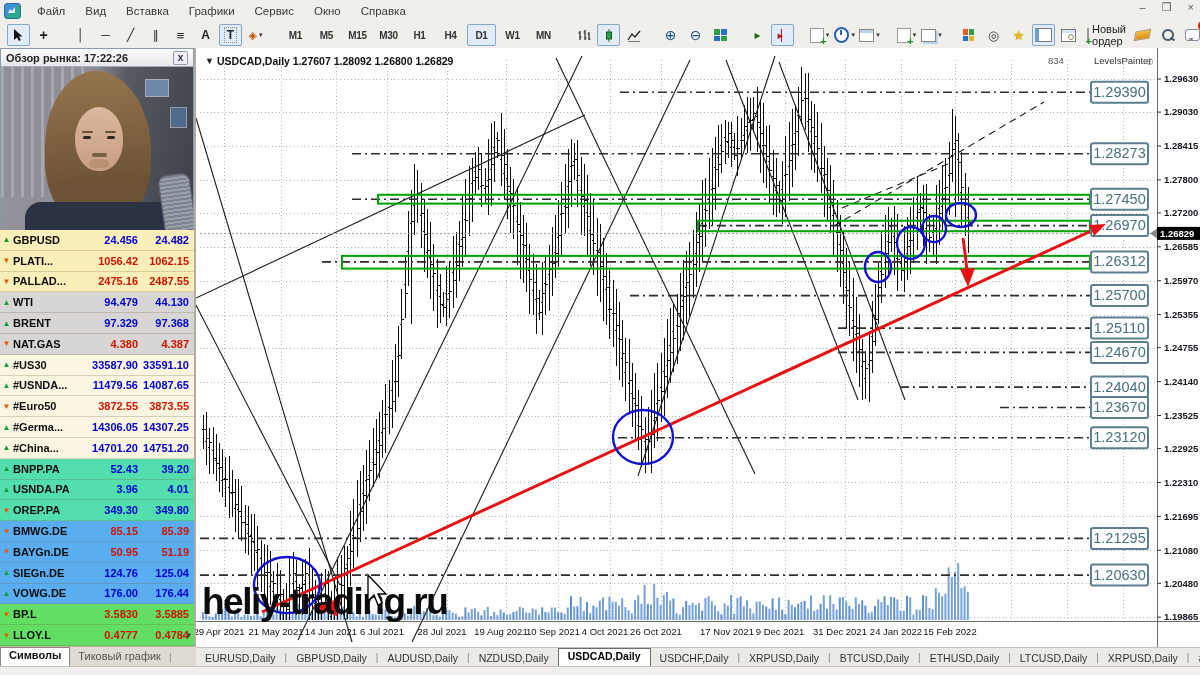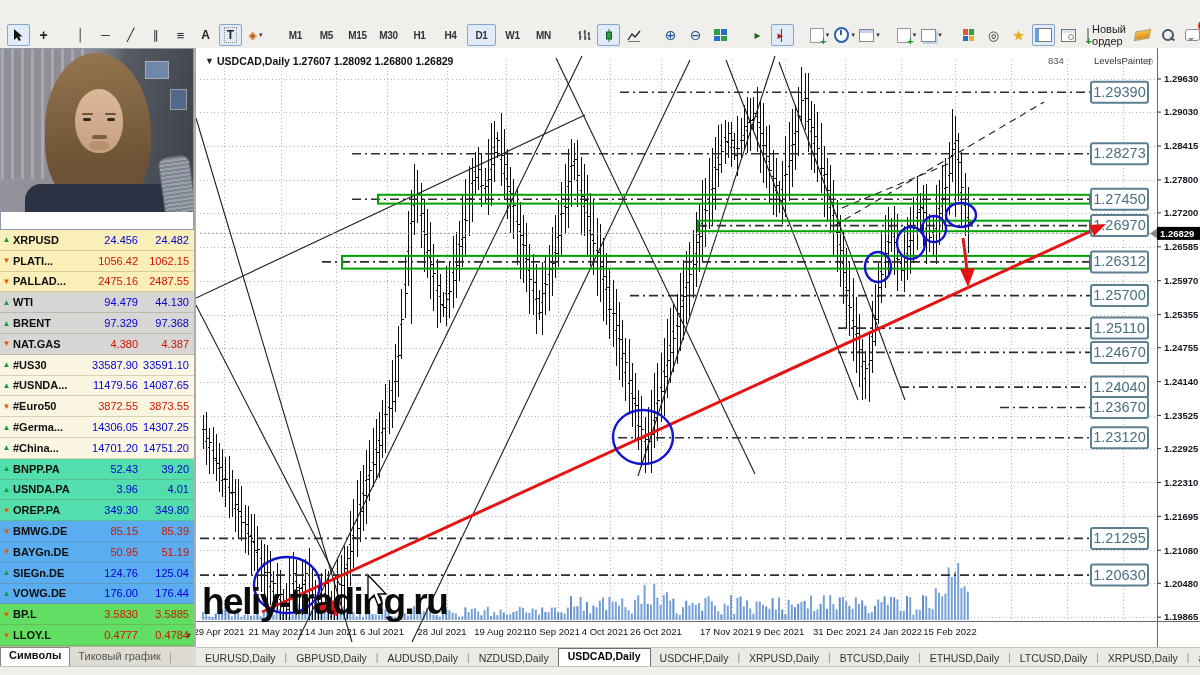--- a/index.html
+++ b/index.html
@@ -65,21 +65,21 @@
   .eye{position:absolute;width:8px;height:2.5px;background:#2c2826;border-radius:2px;top:29px;}
   .stache{position:absolute;left:17px;top:46px;width:15px;height:4px;background:#7a5f42;border-radius:2px;}
   .chin{position:absolute;left:14px;top:52px;width:20px;height:9px;background:#b08a68;border-radius:40%;opacity:.7;}
   .shirt{position:absolute;left:24px;bottom:0;width:150px;height:28px;background:#2b3244;border-radius:16px 16px 0 0;}
   .mic{position:absolute;right:0px;bottom:-2px;width:30px;height:56px;border:1px solid #667;border-radius:9px 9px 3px 3px;
        background:repeating-linear-gradient(0deg,#9aa1aa 0 2px,#7d848e 2px 4px);transform:rotate(-8deg);}
   .watch{position:absolute;left:0;top:182px;width:194px;}
   .wrow{display:flex;align-items:center;height:20.8px;font-size:11px;border-bottom:1px solid rgba(110,95,50,.25);box-sizing:border-box;}
   .wrow .arr{width:13px;text-align:center;font-size:8px;}
   .wrow .sym{flex:0 0 74px;font-weight:700;color:#0d0d0d;white-space:nowrap;overflow:hidden;}
-  .wrow .bid,.wrow .ask{flex:0 0 51px;text-align:right;font-weight:400;}
+  .wrow .bid,.wrow .ask{flex:0 0 51px;text-align:right;font-weight:700;}
   .wrow .ask{margin-right:0;}
   .bg-yellow{background:#fbefb9;}.bg-gray{background:#d7d6d4;}.bg-cream{background:#fbf6e2;}
   .bg-teal{background:#53dfad;}.bg-blue{background:#5aadf0;}.bg-green{background:#62df62;}
   .fg-blue{color:#0000cf;}.fg-red{color:#cf1400;}
   .arr-up{color:#0e9f3e;}.arr-down{color:#e55a00;}
   .wscroll{position:absolute;right:3px;font-size:9px;color:#444;}
   .stabs{position:absolute;left:0;top:598px;width:228px;height:20px;background:#dedbd3;display:flex;align-items:flex-end;border-top:1px solid #b9b5ac;}
   .stab{font-size:11px;color:#555;padding:1px 8px 2px;height:15px;}
   .stab.active{background:#fff;border:1px solid #8a877f;border-bottom:none;font-weight:700;color:#111;height:16px;}
   .stab-sep{color:#999;font-size:11px;align-self:center;}
@@ -91,20 +91,37 @@
   .ctab{font-size:10.5px;color:#333;padding:1px 9px 2px;white-space:nowrap;height:13px;}
   .ctab.active{background:#fff;border:1px solid #6d6d6d;border-bottom:none;font-weight:700;color:#000;height:15px;}
   .tsep{color:#8a8a8a;font-size:10px;align-self:center;}
   .statusbar{position:absolute;left:0;top:666px;width:1200px;height:9px;background:#f1efec;border-top:1px solid #c5c2ba;}
 </style>
 </head>
 <body>
 
 <div class="app">
 
+  <div class="menubar">
+    <div class="mtlogo"></div>
+    <div id="menu-items" style="display:flex">
+        <div class="menu-item">Файл</div>
+        <div class="menu-item">Вид</div>
+        <div class="menu-item">Вставка</div>
+        <div class="menu-item">Графики</div>
+        <div class="menu-item">Сервис</div>
+        <div class="menu-item">Окно</div>
+        <div class="menu-item">Справка</div>
+      </div>
+    <div class="winctl">
+      <span>–</span>
+      <span>❒</span>
+      <span>×</span>
+    </div>
+  </div>
 
   <div class="toolbar" id="toolbar">
       <div class="grip"></div>
       <div class="tbtn active">
         <svg width="13" height="14" viewBox="0 0 13 14">
           <path d="M2 1 L2 12 L5 9.4 L7 13 L8.8 12.1 L7 8.6 L10.5 8.4 Z" fill="#111"></path>
         </svg>
       </div>
       <div class="tbtn">
         <span style="font-size: 14px; font-weight: 700;">+</span>
@@ -250,41 +267,45 @@
         <div class="ic-search"></div>
       </div>
       <div class="tbtn" style="margin-right: 8px;">
         <div class="ic-chat"></div>
         <span class="badge">1</span>
       </div>
     </div>
 
   <div class="sidebar">
     <div class="cam">
+      <div class="cam-title">
+        <span>Обзор рынка: 17:22:26</span>
+        <span class="x">x</span>
+      </div>
       <div class="cam-video">
         <div class="blinds"></div>
         <div class="pic1"></div>
         <div class="pic2"></div>
         <div class="hair"></div>
         <div class="face">
           <span class="brow" style="left:7px"></span>
             <span class="brow" style="right:7px"></span>
           <span class="eye" style="left:8px"></span>
             <span class="eye" style="right:8px"></span>
           <span class="stache"></span>
             <span class="chin"></span>
         </div>
         <div class="shirt"></div>
         <div class="mic"></div>
       </div>
     </div>
     <div class="watch" id="watch-rows">
         <div class="wrow bg-yellow">
           <span class="arr arr-up">▲</span>
-          <span class="sym">XRPUSD</span>
+          <span class="sym">GBPUSD</span>
           <span class="bid fg-blue">24.456</span>
           <span class="ask fg-blue">24.482</span>
         </div>
         <div class="wrow bg-yellow">
           <span class="arr arr-down">▼</span>
           <span class="sym">PLATI...</span>
           <span class="bid fg-red">1056.42</span>
           <span class="ask fg-red">1062.15</span>
         </div>
         <div class="wrow bg-yellow">

